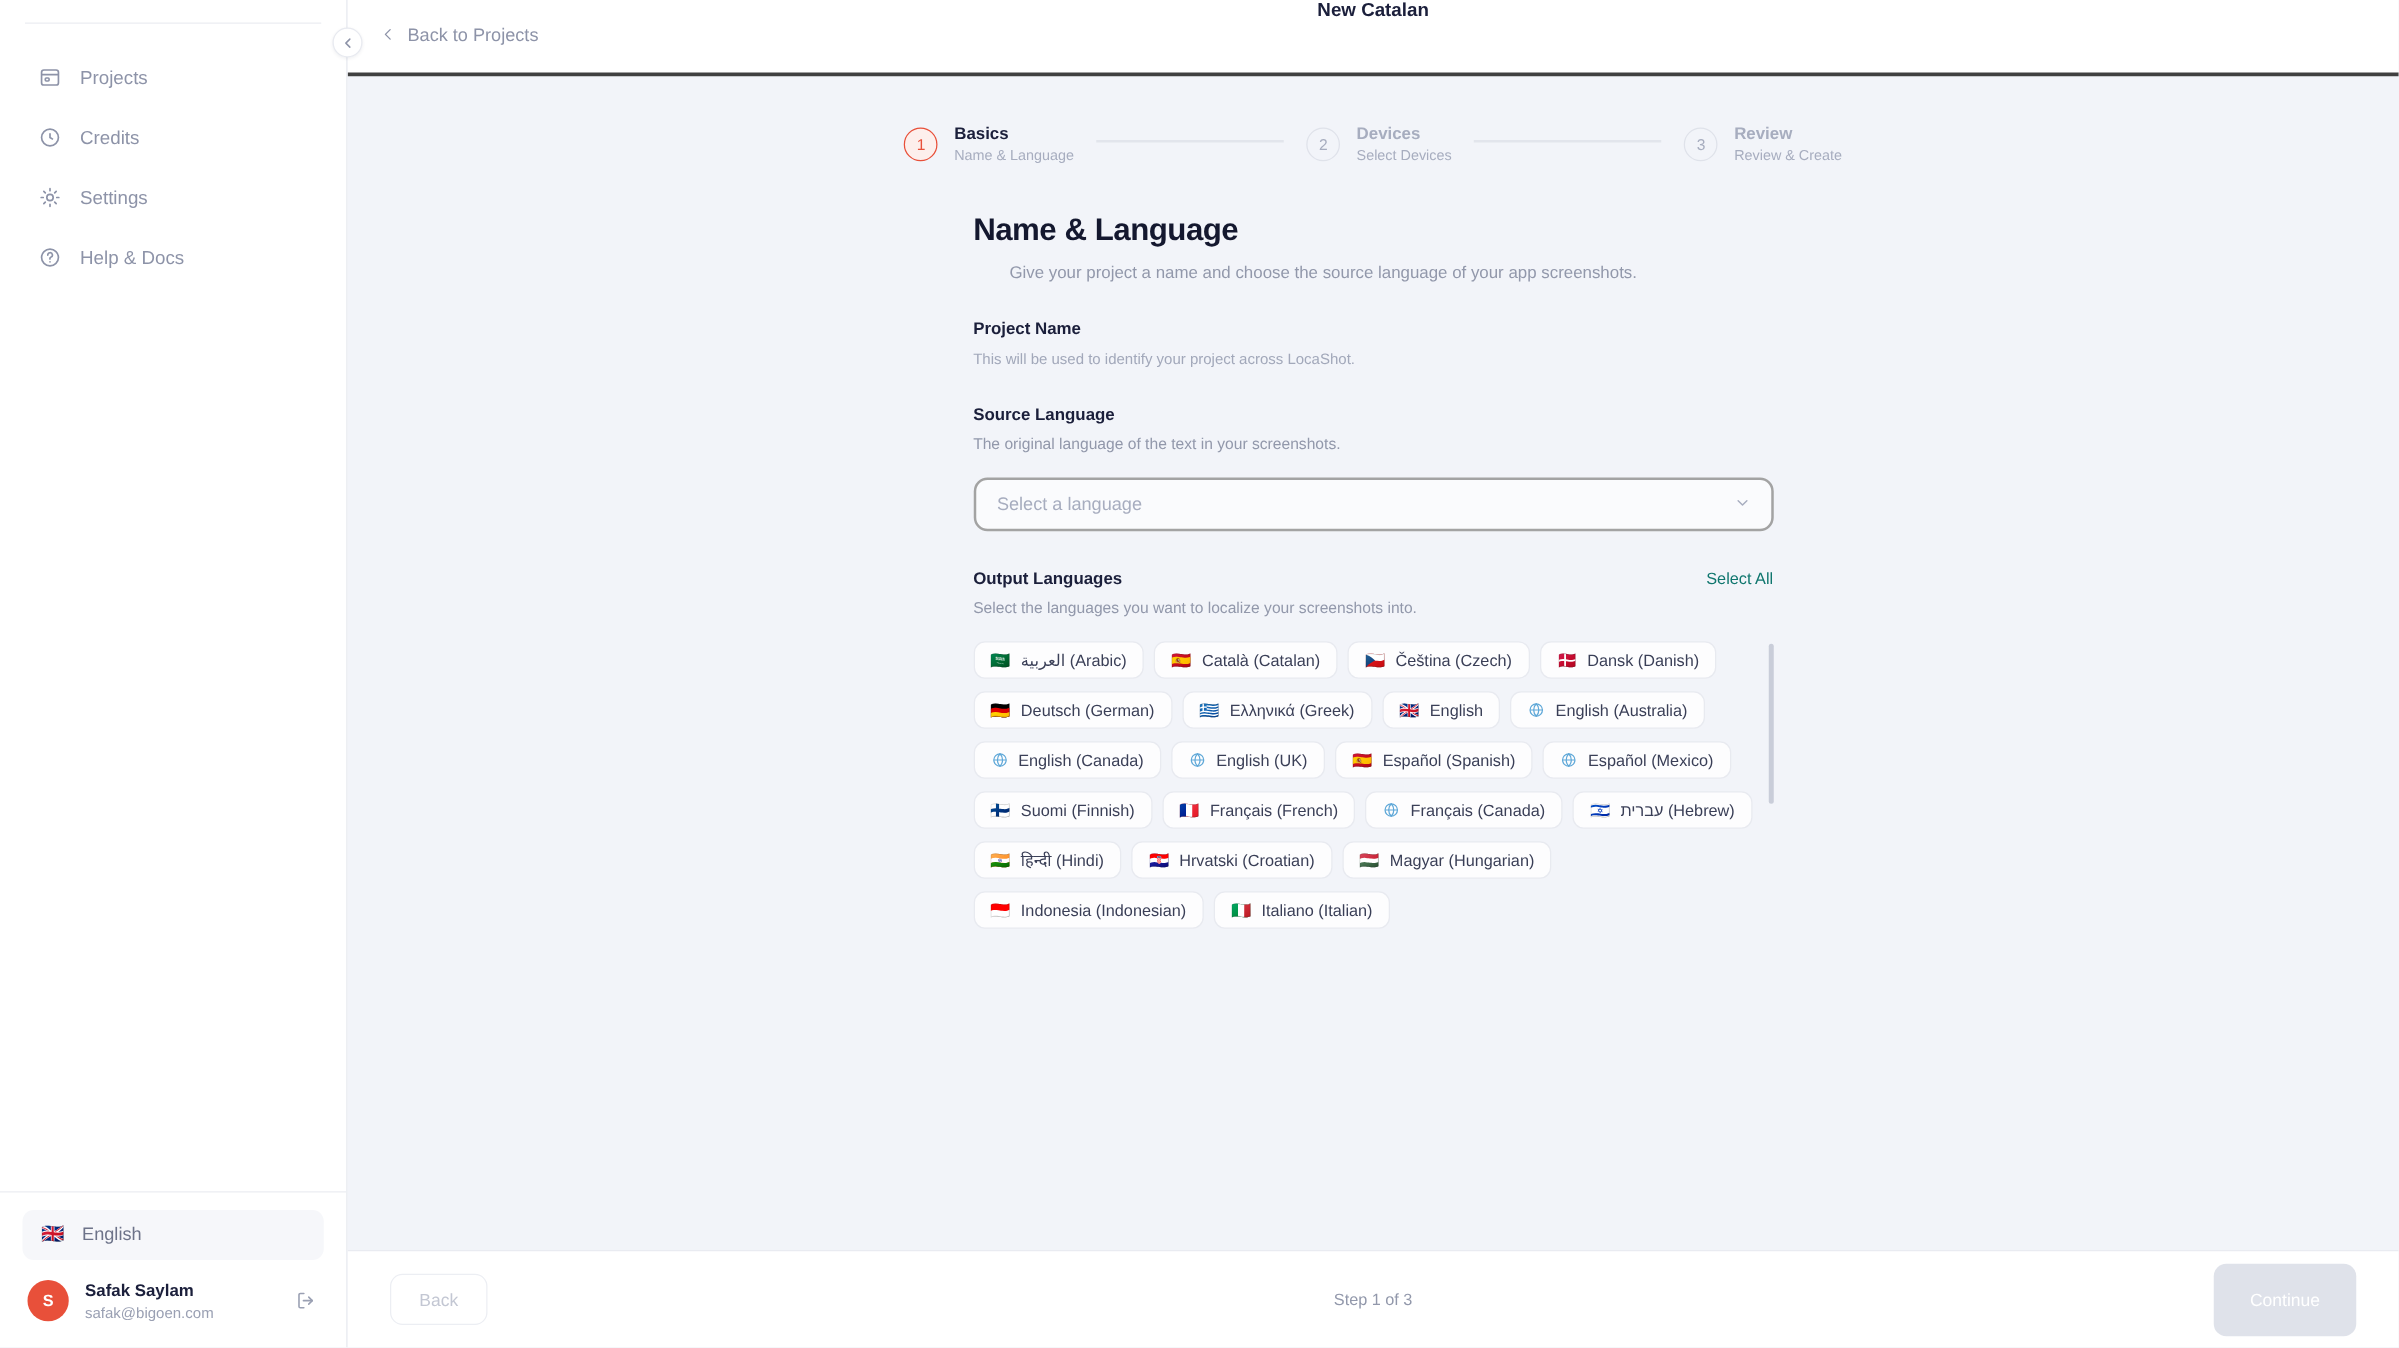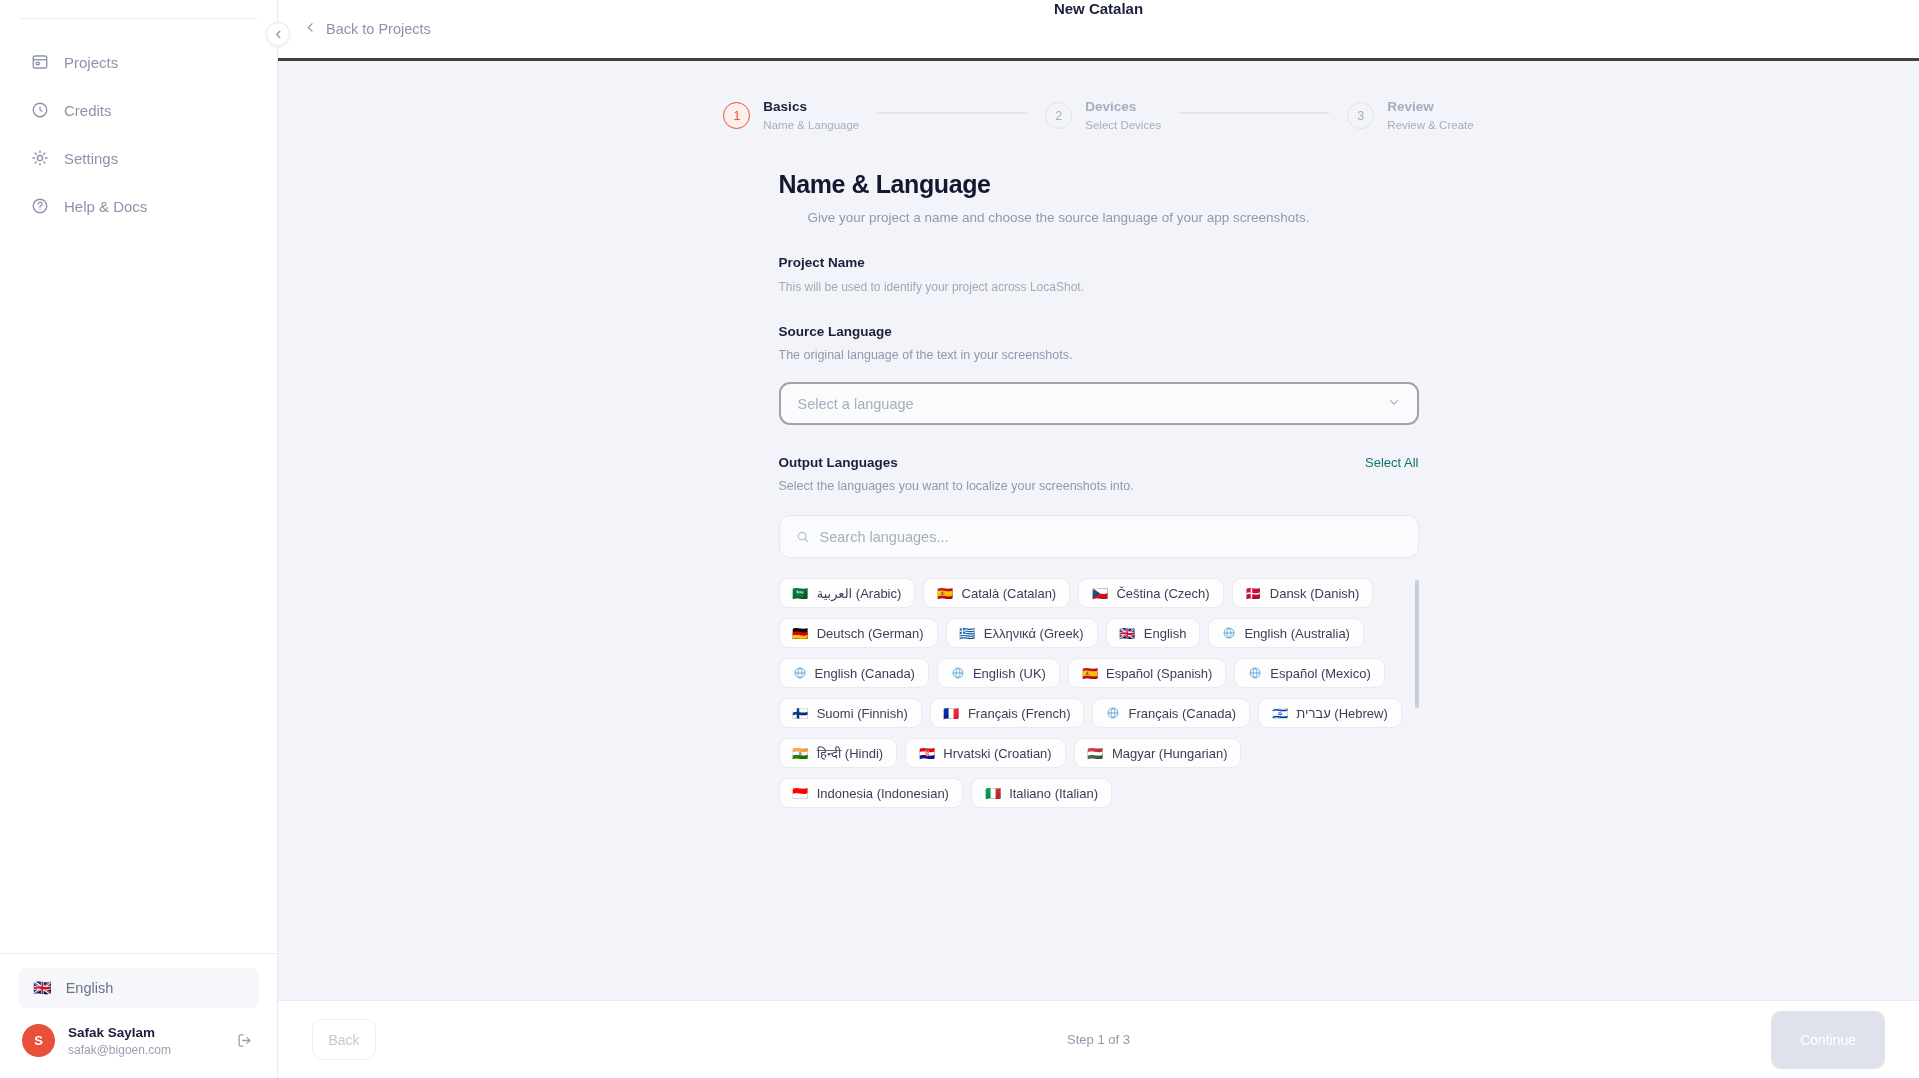--- a/index.html
+++ b/index.html
@@ -164,21 +164,21 @@
 
   .fade { position: absolute; left: 0; right: 0; bottom: 0; height: 34px;
           background: linear-gradient(to bottom, rgba(242,244,249,0), #f2f4f9); pointer-events: none; }
 
   
   .footer {
     height: 78px; flex: 0 0 78px; background: #ffffff; border-top: 1px solid #e9ebf1;
     display: flex; align-items: center; padding: 0 34px; position: relative;
   }
   .btn-back {
-    width: 64px; height: 41px; border-radius: 10px;
+    width: 78px; height: 41px; border-radius: 10px;
     border: 1px solid #eceef3; background: #ffffff; color: #c3c7d3;
     font-size: 14px; cursor: not-allowed; font-family: "Liberation Sans", sans-serif;
   }
   .footer-step {
     position: absolute; left: 0; right: 0; text-align: center;
     font-size: 13px; color: #9298ab; pointer-events: none;
   }
   .btn-continue {
     margin-left: auto; width: 114px; height: 58px; border-radius: 10px;
     border: none; background: #dfe2ea; color: #ffffff;
@@ -330,29 +330,20 @@
           </div>
         </div>
 
         <div class="field">
           <div class="ol-head">
             <div class="field-label">Output Languages</div>
             <div class="select-all">Select All</div>
           </div>
           <div class="field-hint">Select the languages you want to localize your screenshots into.</div>
 
-          <div class="search-wrap">
-            <span class="si">
-              <svg width="14" height="14" viewBox="0 0 24 24" fill="none" stroke="currentColor" stroke-width="2" stroke-linecap="round">
-                  <circle cx="10.5" cy="10.5" r="6.5"></circle>
-                  <path d="M15.4 15.4L20 20"></path>
-                </svg>
-            </span>
-            <input class="search-input" type="text" placeholder="Search languages..." style="">
-          </div>
 
           <div class="chips-area">
             <div class="chips" id="chips">
                 <div class="chip">
                   <span class="cflag">🇸🇦</span>
                   <span>العربية (Arabic)</span>
                 </div>
                 <div class="chip">
                   <span class="cflag">🇪🇸</span>
                   <span>Català (Catalan)</span>

